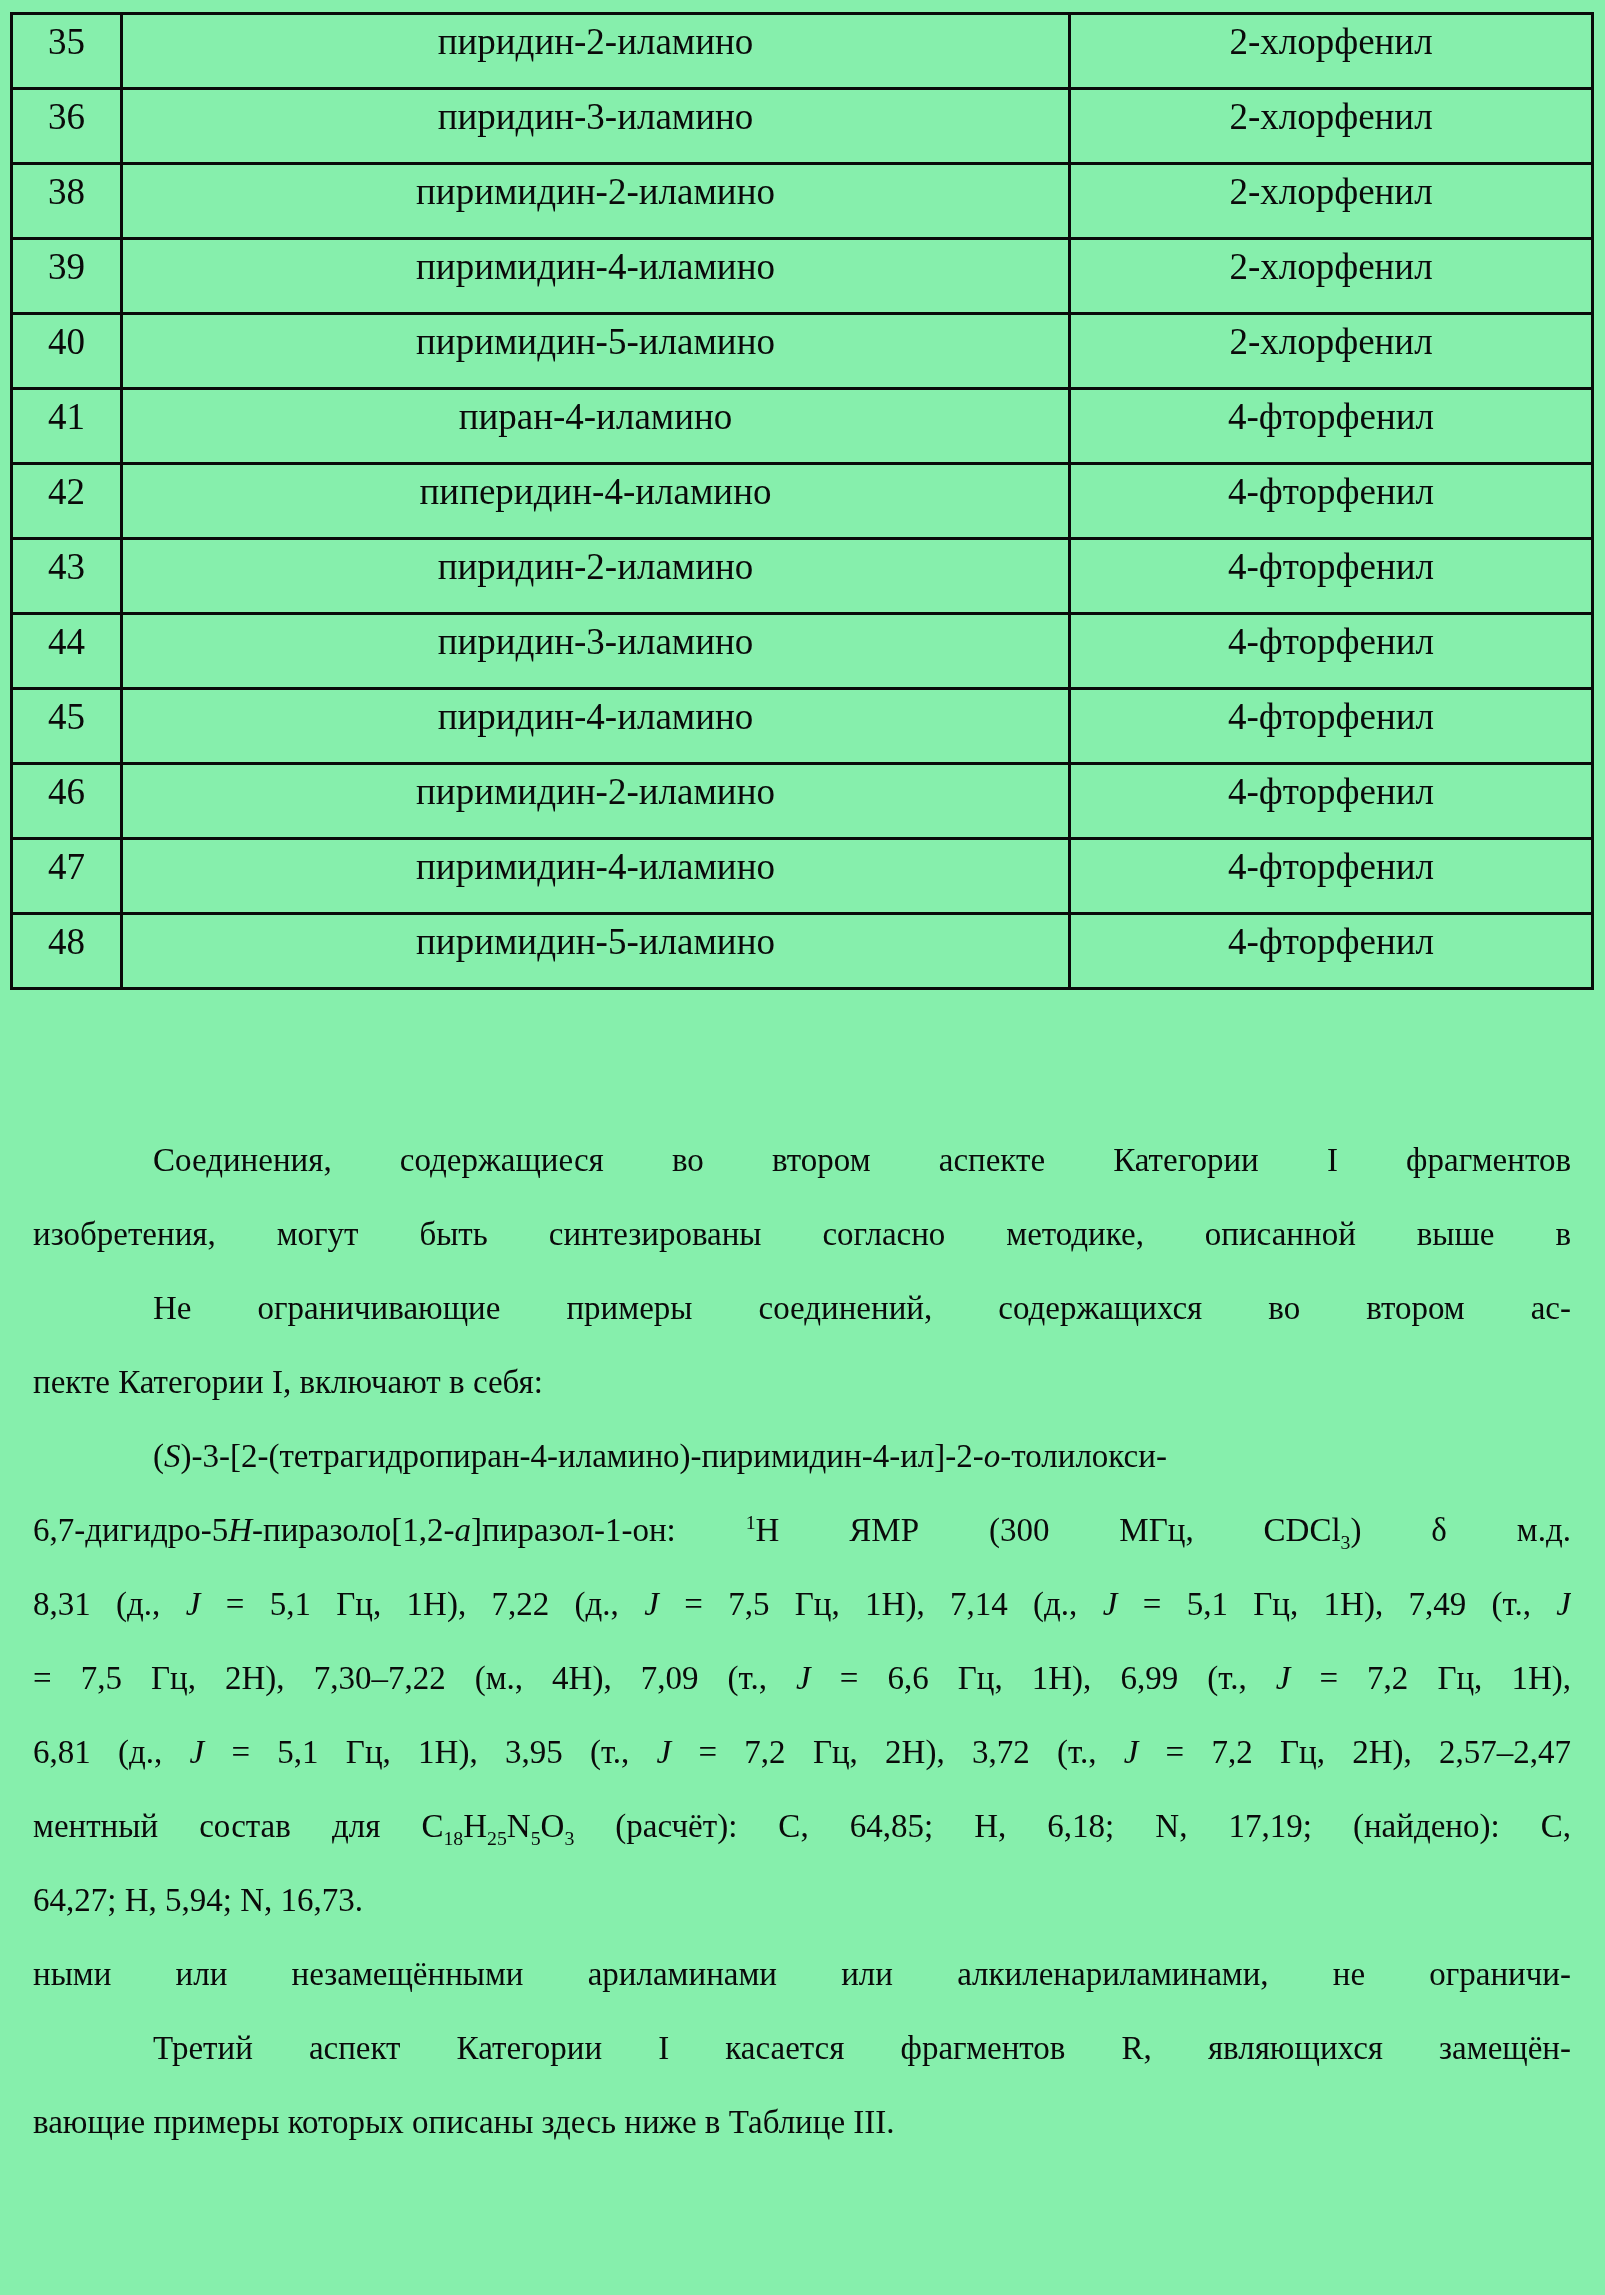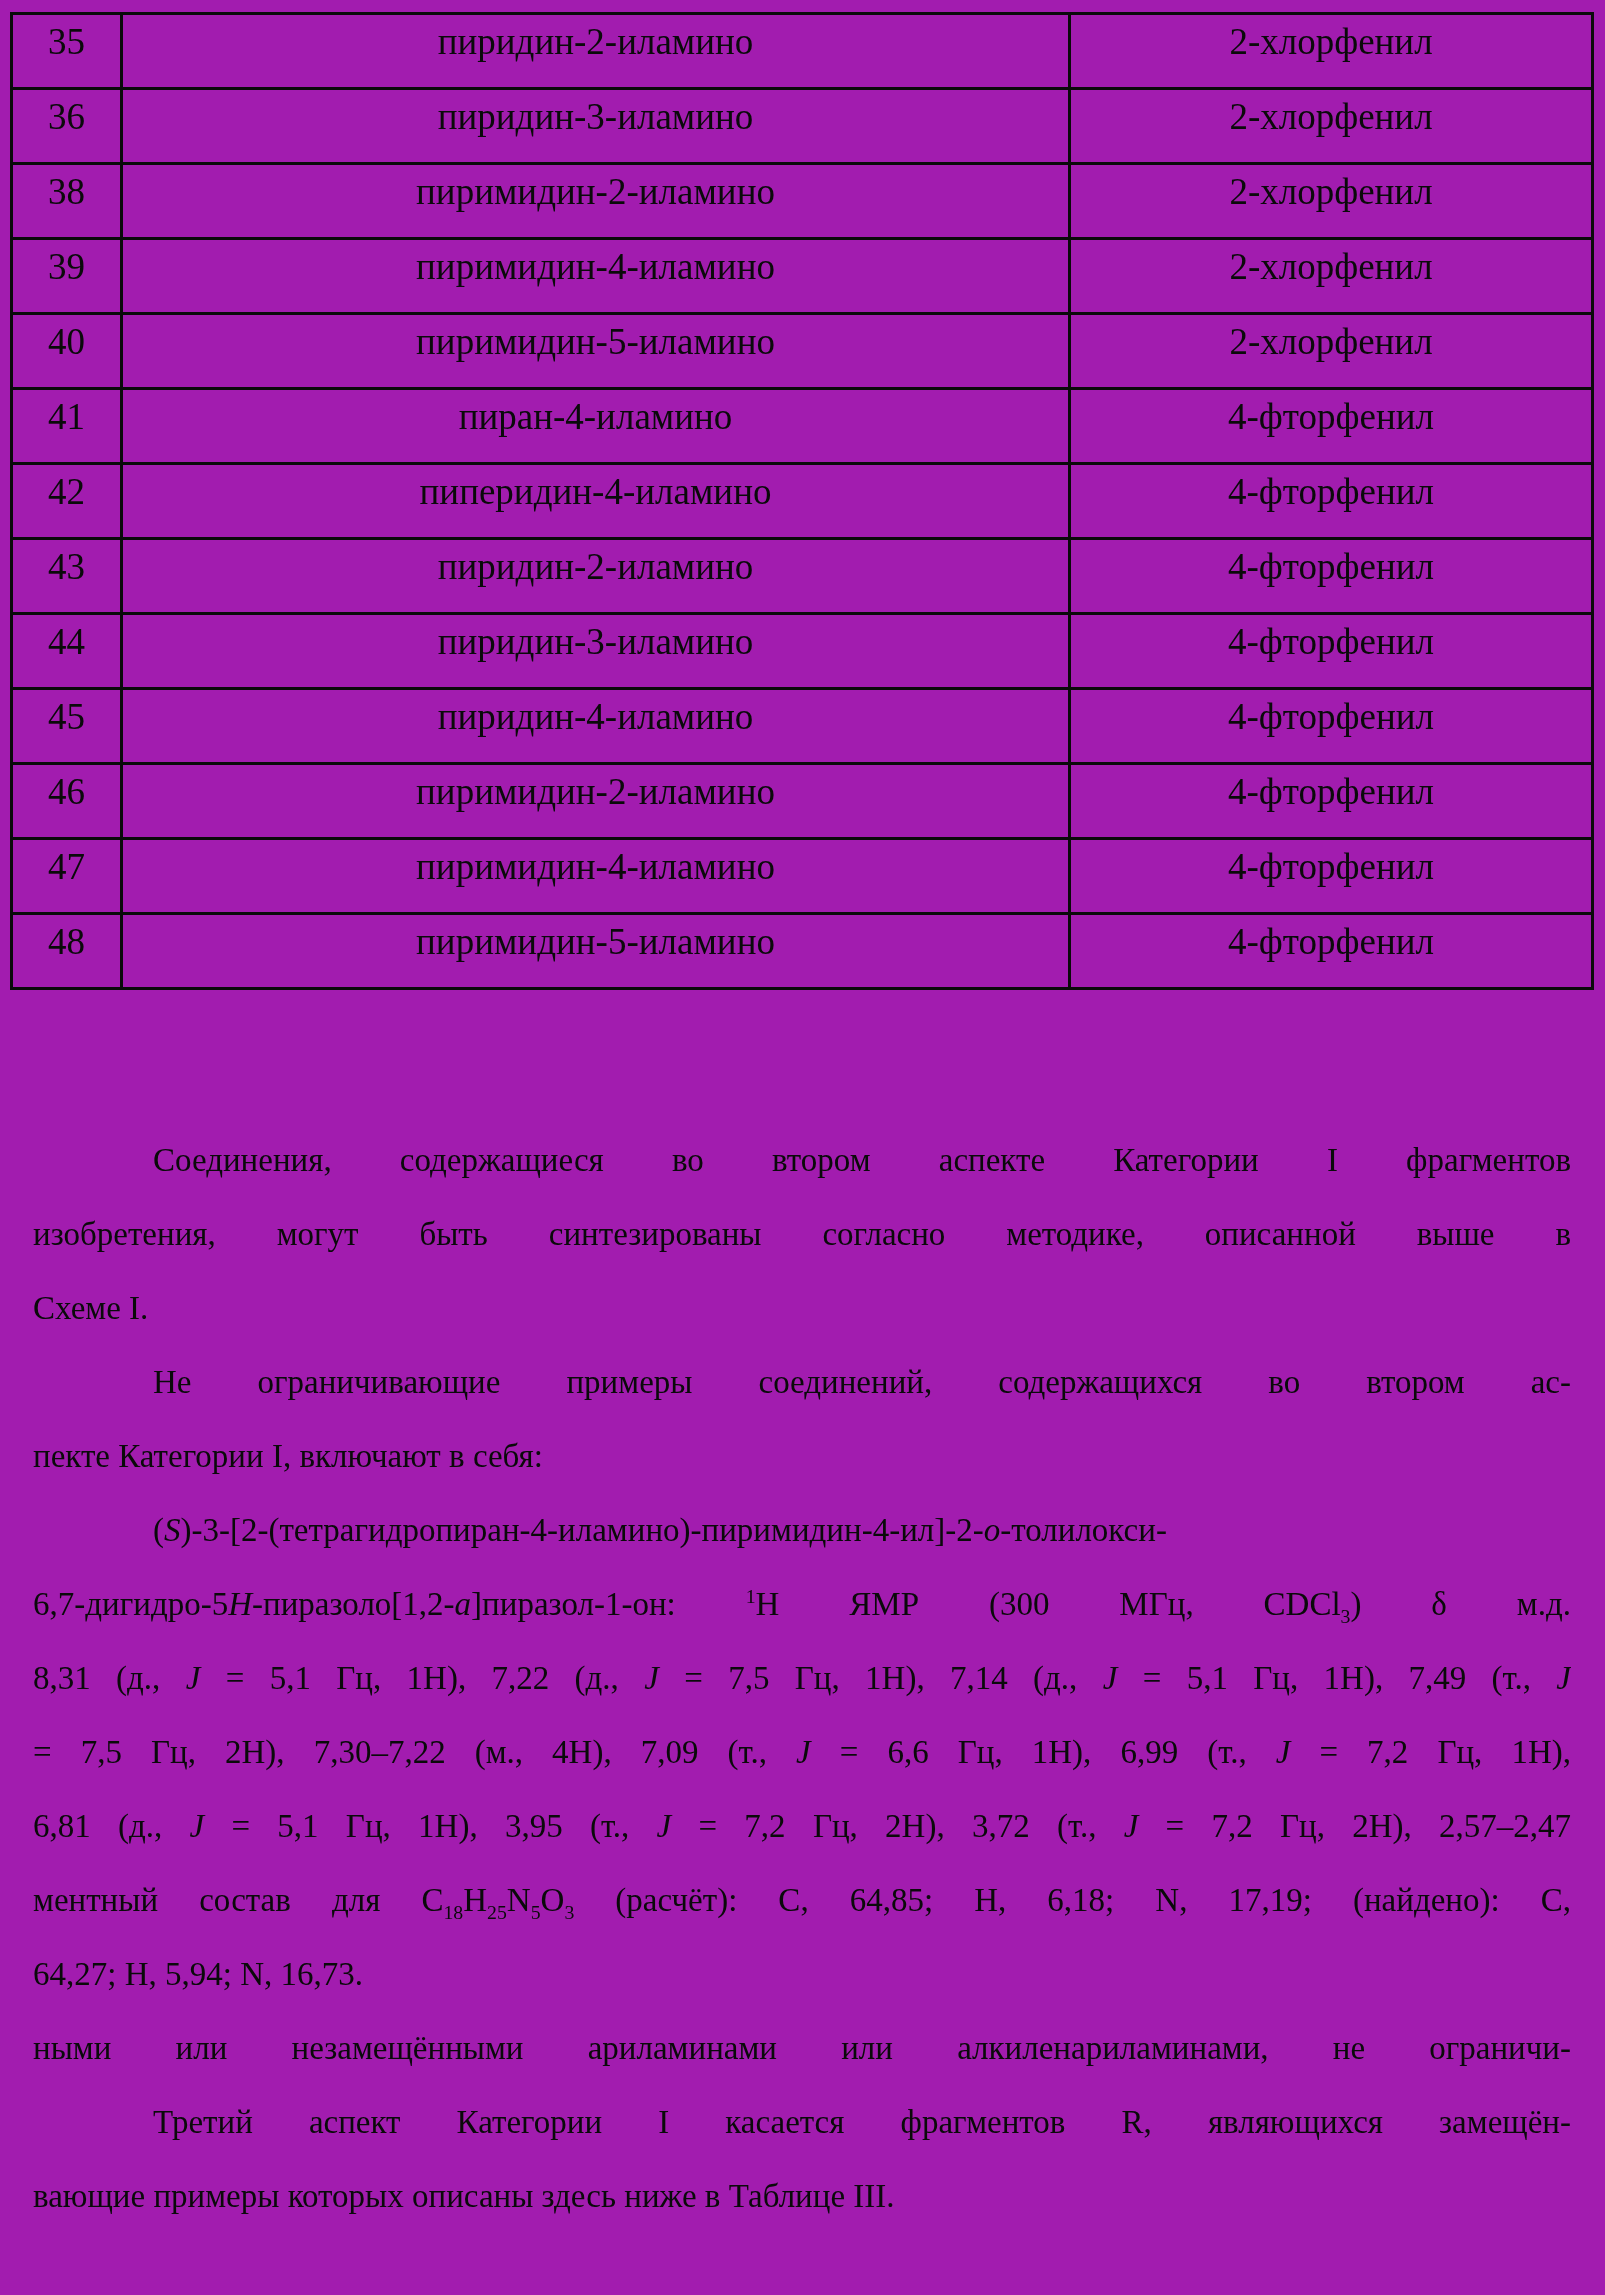--- a/index.html
+++ b/index.html
@@ -1,20 +1,20 @@
 <!DOCTYPE html>
 <html style="font-size:13px"><head>
 <meta charset="utf-8">
 <style>
   html, body { margin: 0; padding: 0; background: #ffffff; }
   .page {
     position: relative;
     width: 1606px;
     height: 2295px;
-    background: #a21caf;
+    background: #86efac;
     color: #050505;
     font-family: "Liberation Serif", "DejaVu Serif", serif;
     overflow: hidden;
   }
   table.cmp {
     position: absolute;
     left: 10px;
     top: 11.5px;
     width: 1584px;
     border-collapse: collapse;
@@ -126,21 +126,20 @@
         <td>48</td>
         <td>пиримидин-5-иламино</td>
         <td>4-фторфенил</td>
       </tr>
     </tbody>
   </table>
 
   <div class="bt">
     <div class="ln ind">Соединения, содержащиеся во втором аспекте Категории I фрагментов</div>
     <div class="ln">изобретения, могут быть синтезированы согласно методике, описанной выше в</div>
-    <div class="ln left">Схеме I.</div>
     <div class="ln ind">Не ограничивающие примеры соединений, содержащихся во втором ас-</div>
     <div class="ln left">пекте Категории I, включают в себя:</div>
     <div class="ln ind left">(<i>S</i>)-3-[2-(тетрагидропиран-4-иламино)-пиримидин-4-ил]-2-<i>o</i>-толилокси-</div>
     <div class="ln">6,7-дигидро-5<i>H</i>-пиразоло[1,2-<i>a</i>]пиразол-1-он: <sup>1</sup>H ЯМР (300 МГц, CDCl<sub>3</sub>) δ м.д.</div>
     <div class="ln">8,31 (д., <i>J</i> = 5,1 Гц, 1H), 7,22 (д., <i>J</i> = 7,5 Гц, 1H), 7,14 (д., <i>J</i> = 5,1 Гц, 1H), 7,49 (т., <i>J</i></div>
     <div class="ln">= 7,5 Гц, 2H), 7,30–7,22 (м., 4H), 7,09 (т., <i>J</i> = 6,6 Гц, 1H), 6,99 (т., <i>J</i> = 7,2 Гц, 1H),</div>
     <div class="ln">6,81 (д., <i>J</i> = 5,1 Гц, 1H), 3,95 (т., <i>J</i> = 7,2 Гц, 2H), 3,72 (т., <i>J</i> = 7,2 Гц, 2H), 2,57–2,47</div>
     <div class="ln">ментный состав для C<sub>18</sub>H<sub>25</sub>N<sub>5</sub>O<sub>3</sub> (расчёт): C, 64,85; H, 6,18; N, 17,19; (найдено): C,</div>
     <div class="ln left">64,27; H, 5,94; N, 16,73.</div>
     <div class="ln">ными или незамещёнными ариламинами или алкиленариламинами, не ограничи-</div>

